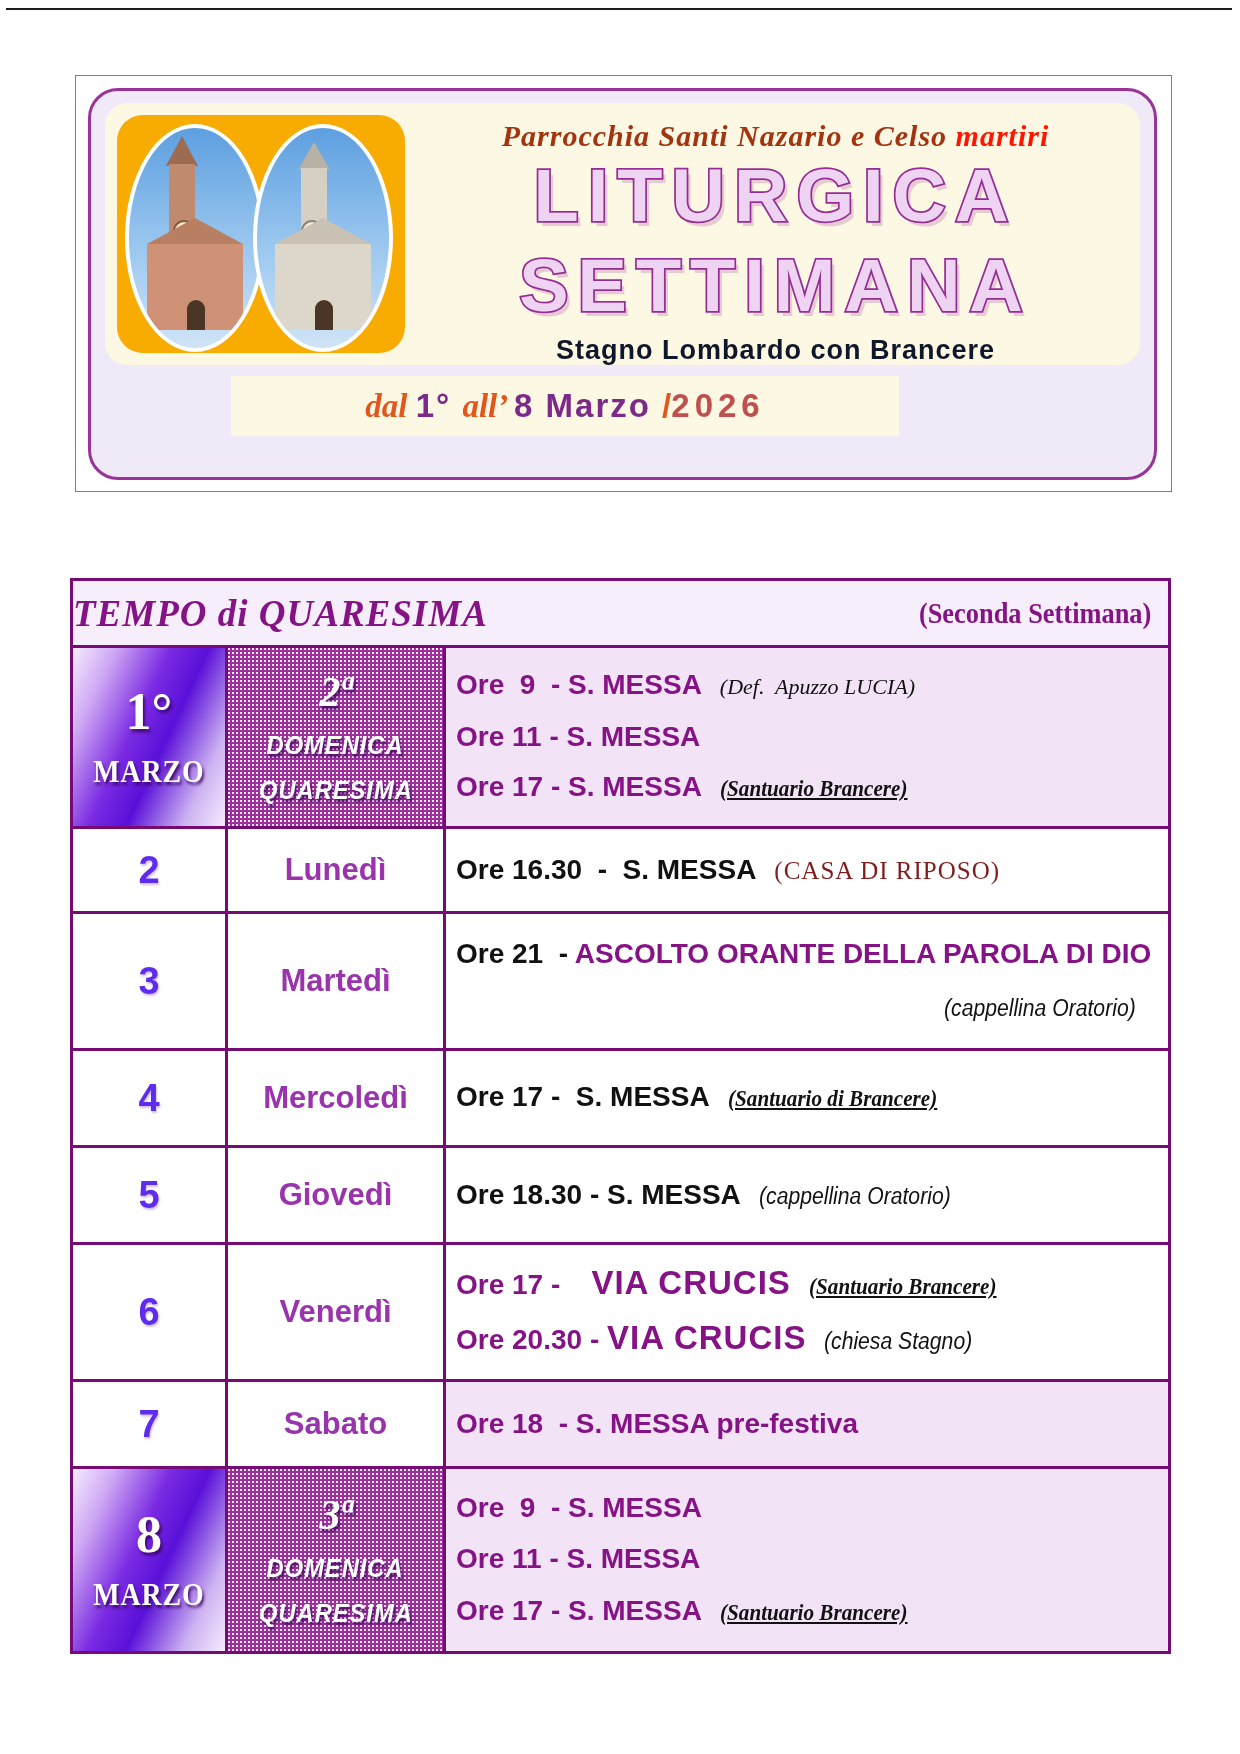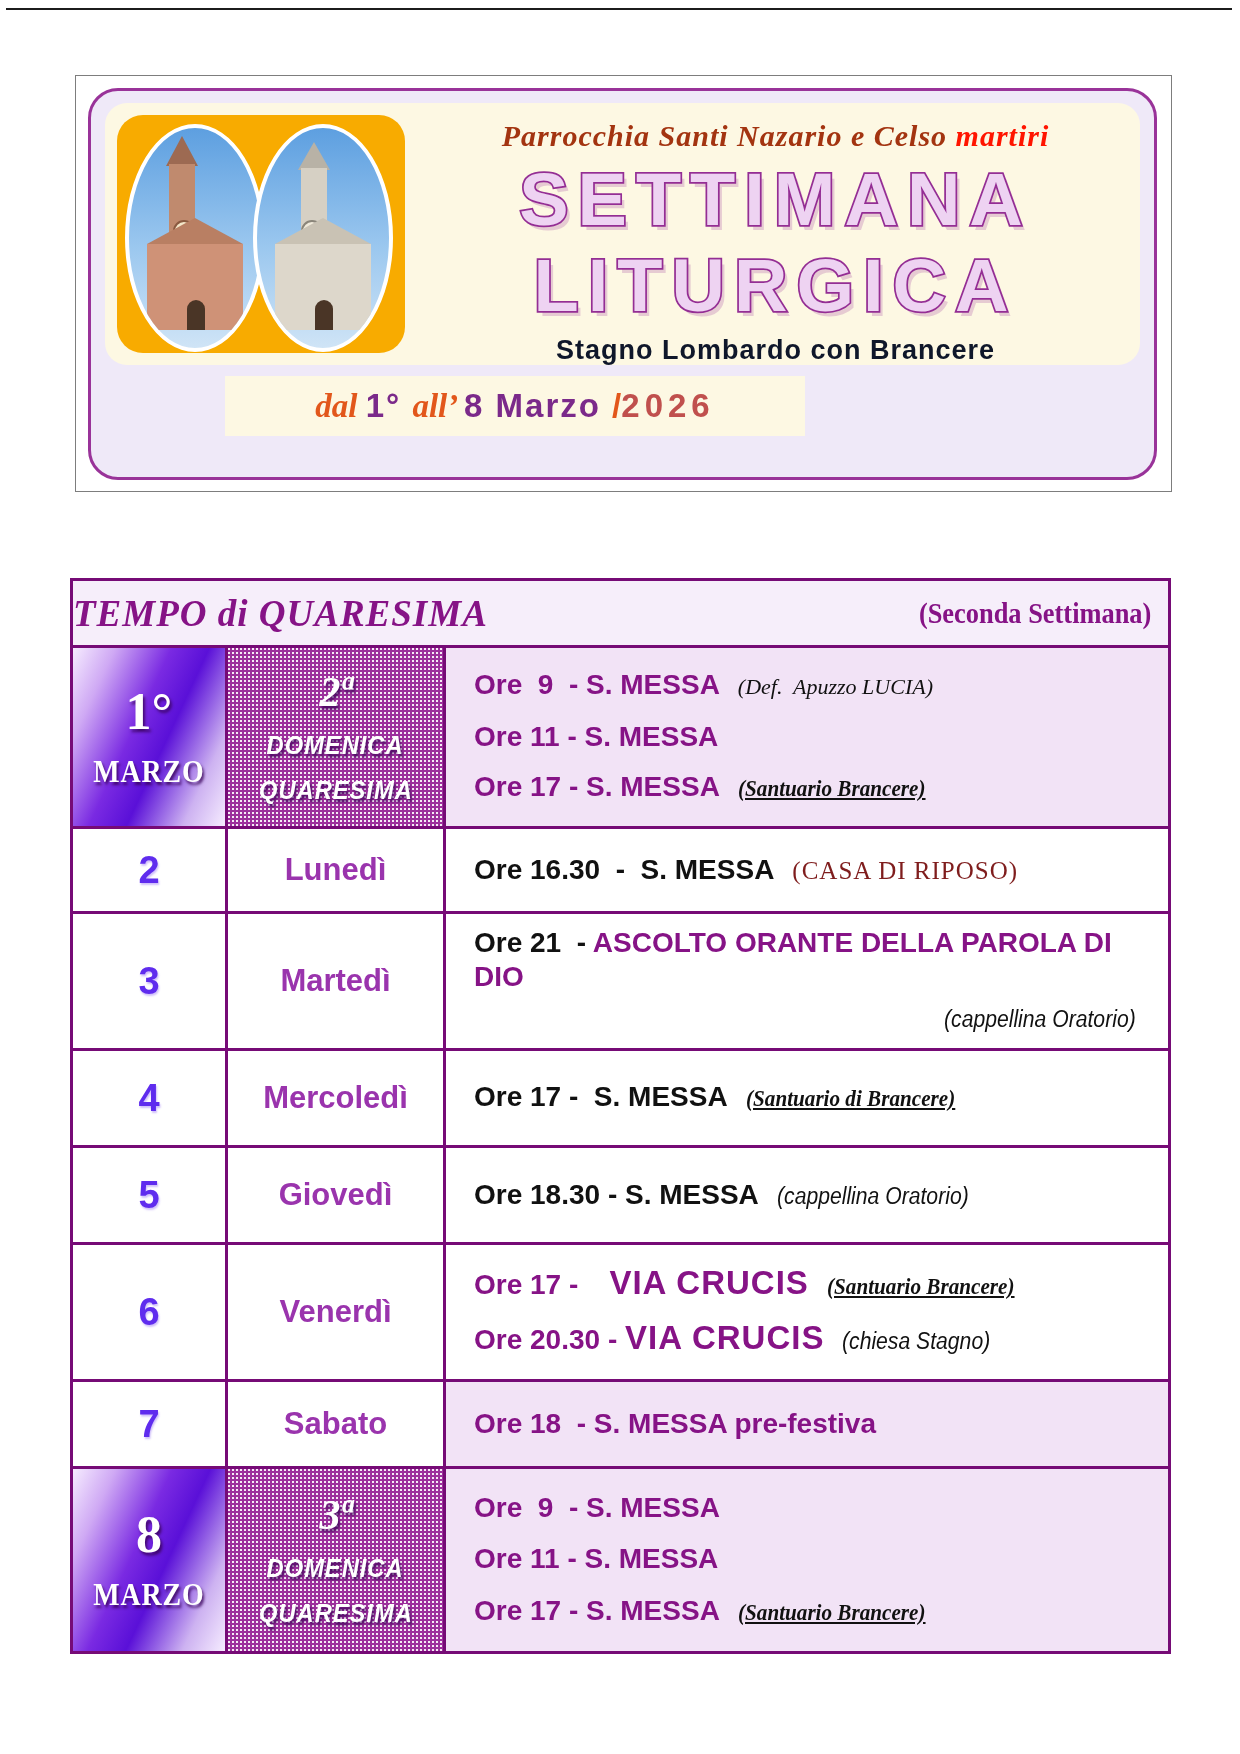--- a/index.html
+++ b/index.html
@@ -45,37 +45,37 @@
   .parish-line .hl{color:#ff1500;}
   .big-title{
     font-weight:bold;font-size:74px;line-height:86px;letter-spacing:9px;
     color:#eed3f2;-webkit-text-stroke:3.5px #942e94;paint-order:stroke fill;
     text-shadow:4px 5px 0 rgba(148,46,148,0.22);
   }
   .big-title.first{margin-top:4px;}
   .subtitle{margin-top:6px;font-weight:bold;font-size:27px;color:#0f172a;letter-spacing:1px;}
 
   .date-banner{
-    position:absolute;left:134px;top:285px;width:580px;height:60px;background:#fdf8e3;
+    position:absolute;left:140px;top:285px;width:668px;height:60px;background:#fdf8e3;
     display:flex;align-items:center;justify-content:center;white-space:pre;
   }
   .date-banner span{font-size:33px;}
   .d-ital{font-family:"Liberation Serif",serif;font-style:italic;font-weight:bold;color:#e2571b;}
   .d-purple{font-weight:bold;color:#7b2a8a;letter-spacing:2px;}
   .d-slash{font-weight:bold;color:#e2571b;}
   .d-year{font-weight:bold;color:#c0504d;letter-spacing:5px;}
 
   
   .sched{position:absolute;left:70px;top:578px;width:1095px;border:3px solid #760b76;background:#ffffff;}
   .trow{display:flex;border-top:3px solid #760b76;}
   .trow.first{border-top:none;}
   .cell{box-sizing:border-box;}
   .c1{width:152px;display:flex;flex-direction:column;align-items:center;justify-content:center;}
   .c2{width:218px;border-left:3px solid #760b76;display:flex;flex-direction:column;align-items:center;justify-content:center;}
-  .c3{flex:1;border-left:3px solid #760b76;display:flex;flex-direction:column;justify-content:space-evenly;padding:4px 10px 4px 28px;}
+  .c3{flex:1;border-left:3px solid #760b76;display:flex;flex-direction:column;justify-content:space-evenly;padding:4px 10px 4px 10px;}
 
   .thead{height:64px;background:#f6eefa;display:flex;align-items:center;justify-content:space-between;white-space:pre;}
   .thead .ttl{font-family:"Liberation Serif",serif;font-weight:bold;font-style:italic;font-size:37px;color:#861386;letter-spacing:1px;}
   .thead .tsub{font-family:"Liberation Serif",serif;font-weight:bold;font-size:30px;color:#861386;transform:scaleX(.88);display:inline-block;}
 
   .lav{background:#f2e3f6;}
   .sunday-num{
     background:linear-gradient(115deg,#f6ecff 0%,#cfa9f4 18%,#7a2ae2 42%,#5a10d8 58%,#cdb2f1 82%,#f6ecff 100%);
   }
   .sunday-name{
@@ -126,22 +126,22 @@
         <div class="spire"></div>
         <div class="tower"></div>
         <div class="clock"></div>
         <div class="gable"></div>
         <div class="facade"></div>
         <div class="door"></div>
       </div>
     </div>
     <div class="header-text">
       <div class="parish-line"><span>Parrocchia Santi Nazario e Celso </span><span class="hl">martiri</span></div>
+      <div class="big-title">LITURGICA</div>
       <div class="big-title first">SETTIMANA</div>
-      <div class="big-title">LITURGICA</div>
       <div class="subtitle">Stagno Lombardo con Brancere</div>
     </div>
   </div>
   <div class="date-banner">
     <span class="d-ital">dal </span><span class="d-purple">1° </span><span class="d-ital">all’ </span><span class="d-purple">8 Marzo </span><span class="d-slash">/</span><span class="d-year">2026</span>
   </div>
 </div>
 
 <div class="sched">
 

